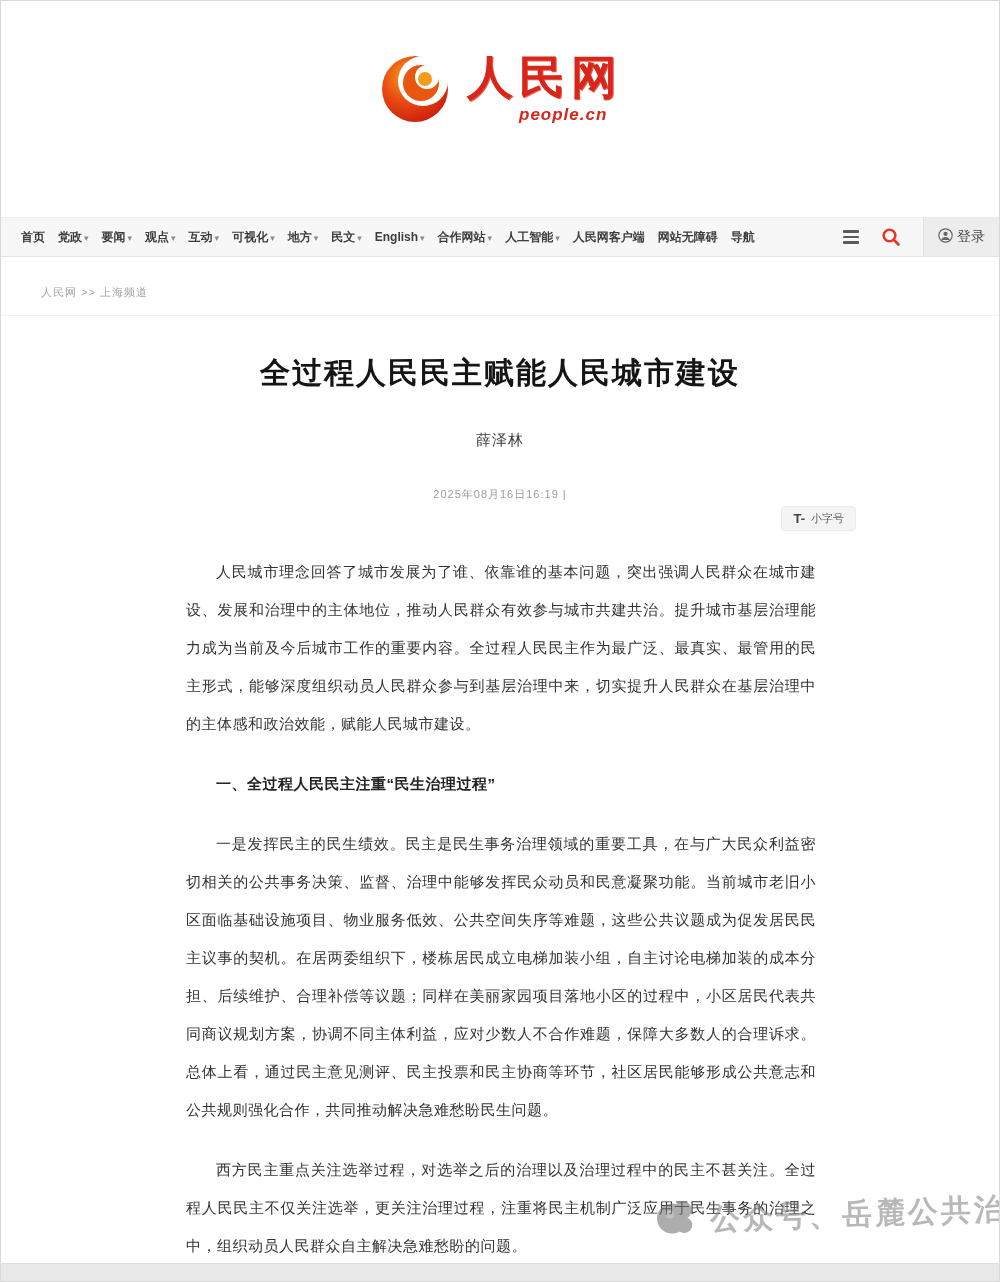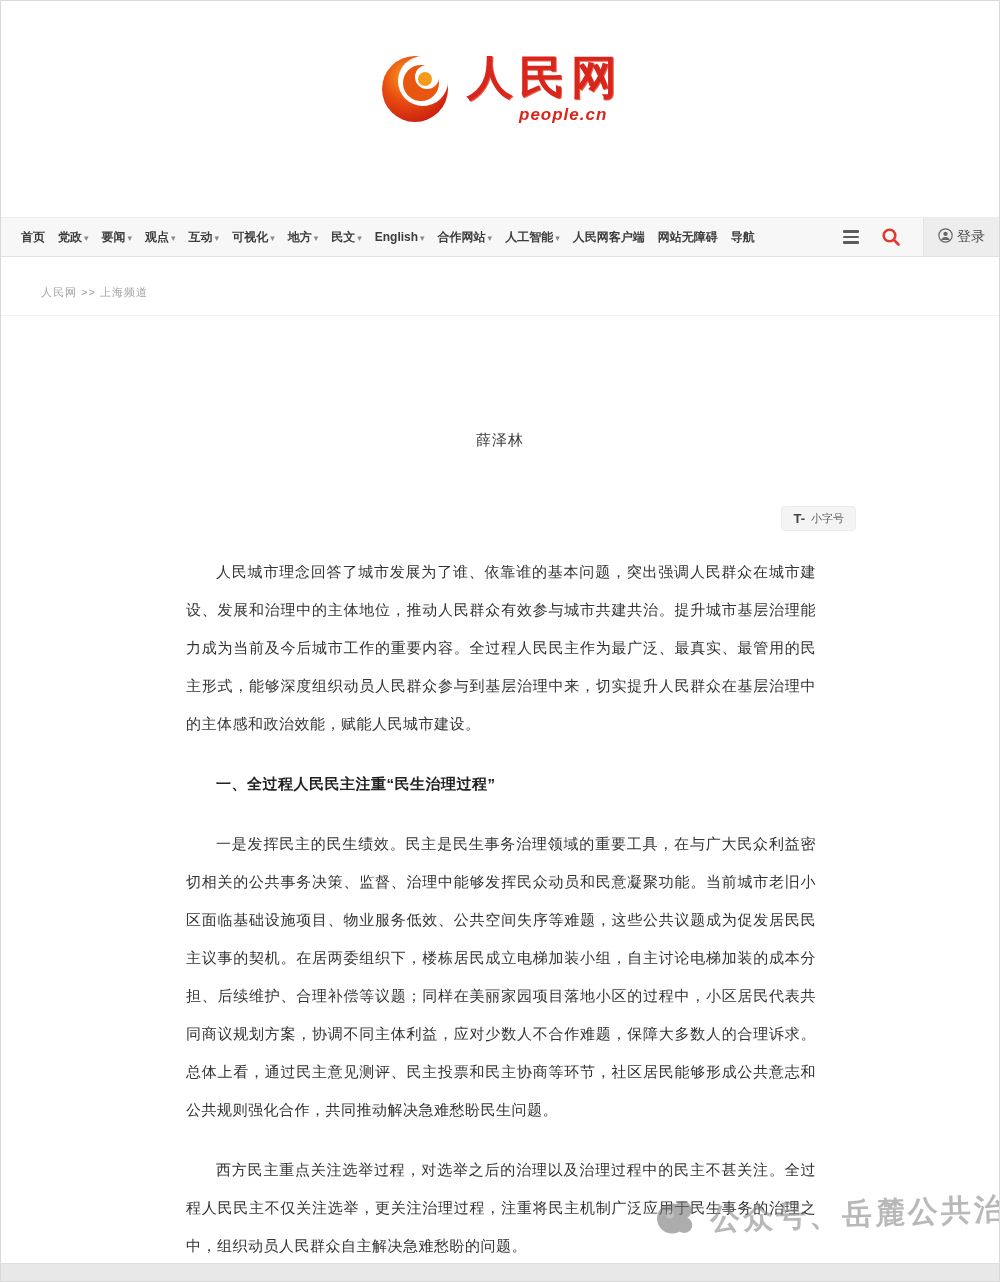--- a/index.html
+++ b/index.html
@@ -203,21 +203,23 @@
           </svg>
         </span>
         <span class="login-label">登录</span>
       </span>
     </div>
   </div>
 
   <div class="breadcrumb">人民网 &gt;&gt; 上海频道</div>
   <div class="crumb-divider"></div>
 
+  <div class="title">全过程人民民主赋能人民城市建设</div>
   <div class="author">薛泽林</div>
+  <div class="pubdate">2025年08月16日16:19 |</div>
 
   <div class="font-tool">
     <span class="tico">T-</span>
     <span>小字号</span>
   </div>
 
   <div class="body-text">
     <p>人民城市理念回答了城市发展为了谁、依靠谁的基本问题，突出强调人民群众在城市建设、发展和治理中的主体地位，推动人民群众有效参与城市共建共治。提升城市基层治理能力成为当前及今后城市工作的重要内容。全过程人民民主作为最广泛、最真实、最管用的民主形式，能够深度组织动员人民群众参与到基层治理中来，切实提升人民群众在基层治理中的主体感和政治效能，赋能人民城市建设。</p>
     <p class="heading">一、全过程人民民主注重“民生治理过程”</p>
     <p>一是发挥民主的民生绩效。民主是民生事务治理领域的重要工具，在与广大民众利益密切相关的公共事务决策、监督、治理中能够发挥民众动员和民意凝聚功能。当前城市老旧小区面临基础设施项目、物业服务低效、公共空间失序等难题，这些公共议题成为促发居民民主议事的契机。在居两委组织下，楼栋居民成立电梯加装小组，自主讨论电梯加装的成本分担、后续维护、合理补偿等议题；同样在美丽家园项目落地小区的过程中，小区居民代表共同商议规划方案，协调不同主体利益，应对少数人不合作难题，保障大多数人的合理诉求。总体上看，通过民主意见测评、民主投票和民主协商等环节，社区居民能够形成公共意志和公共规则强化合作，共同推动解决急难愁盼民生问题。</p>

